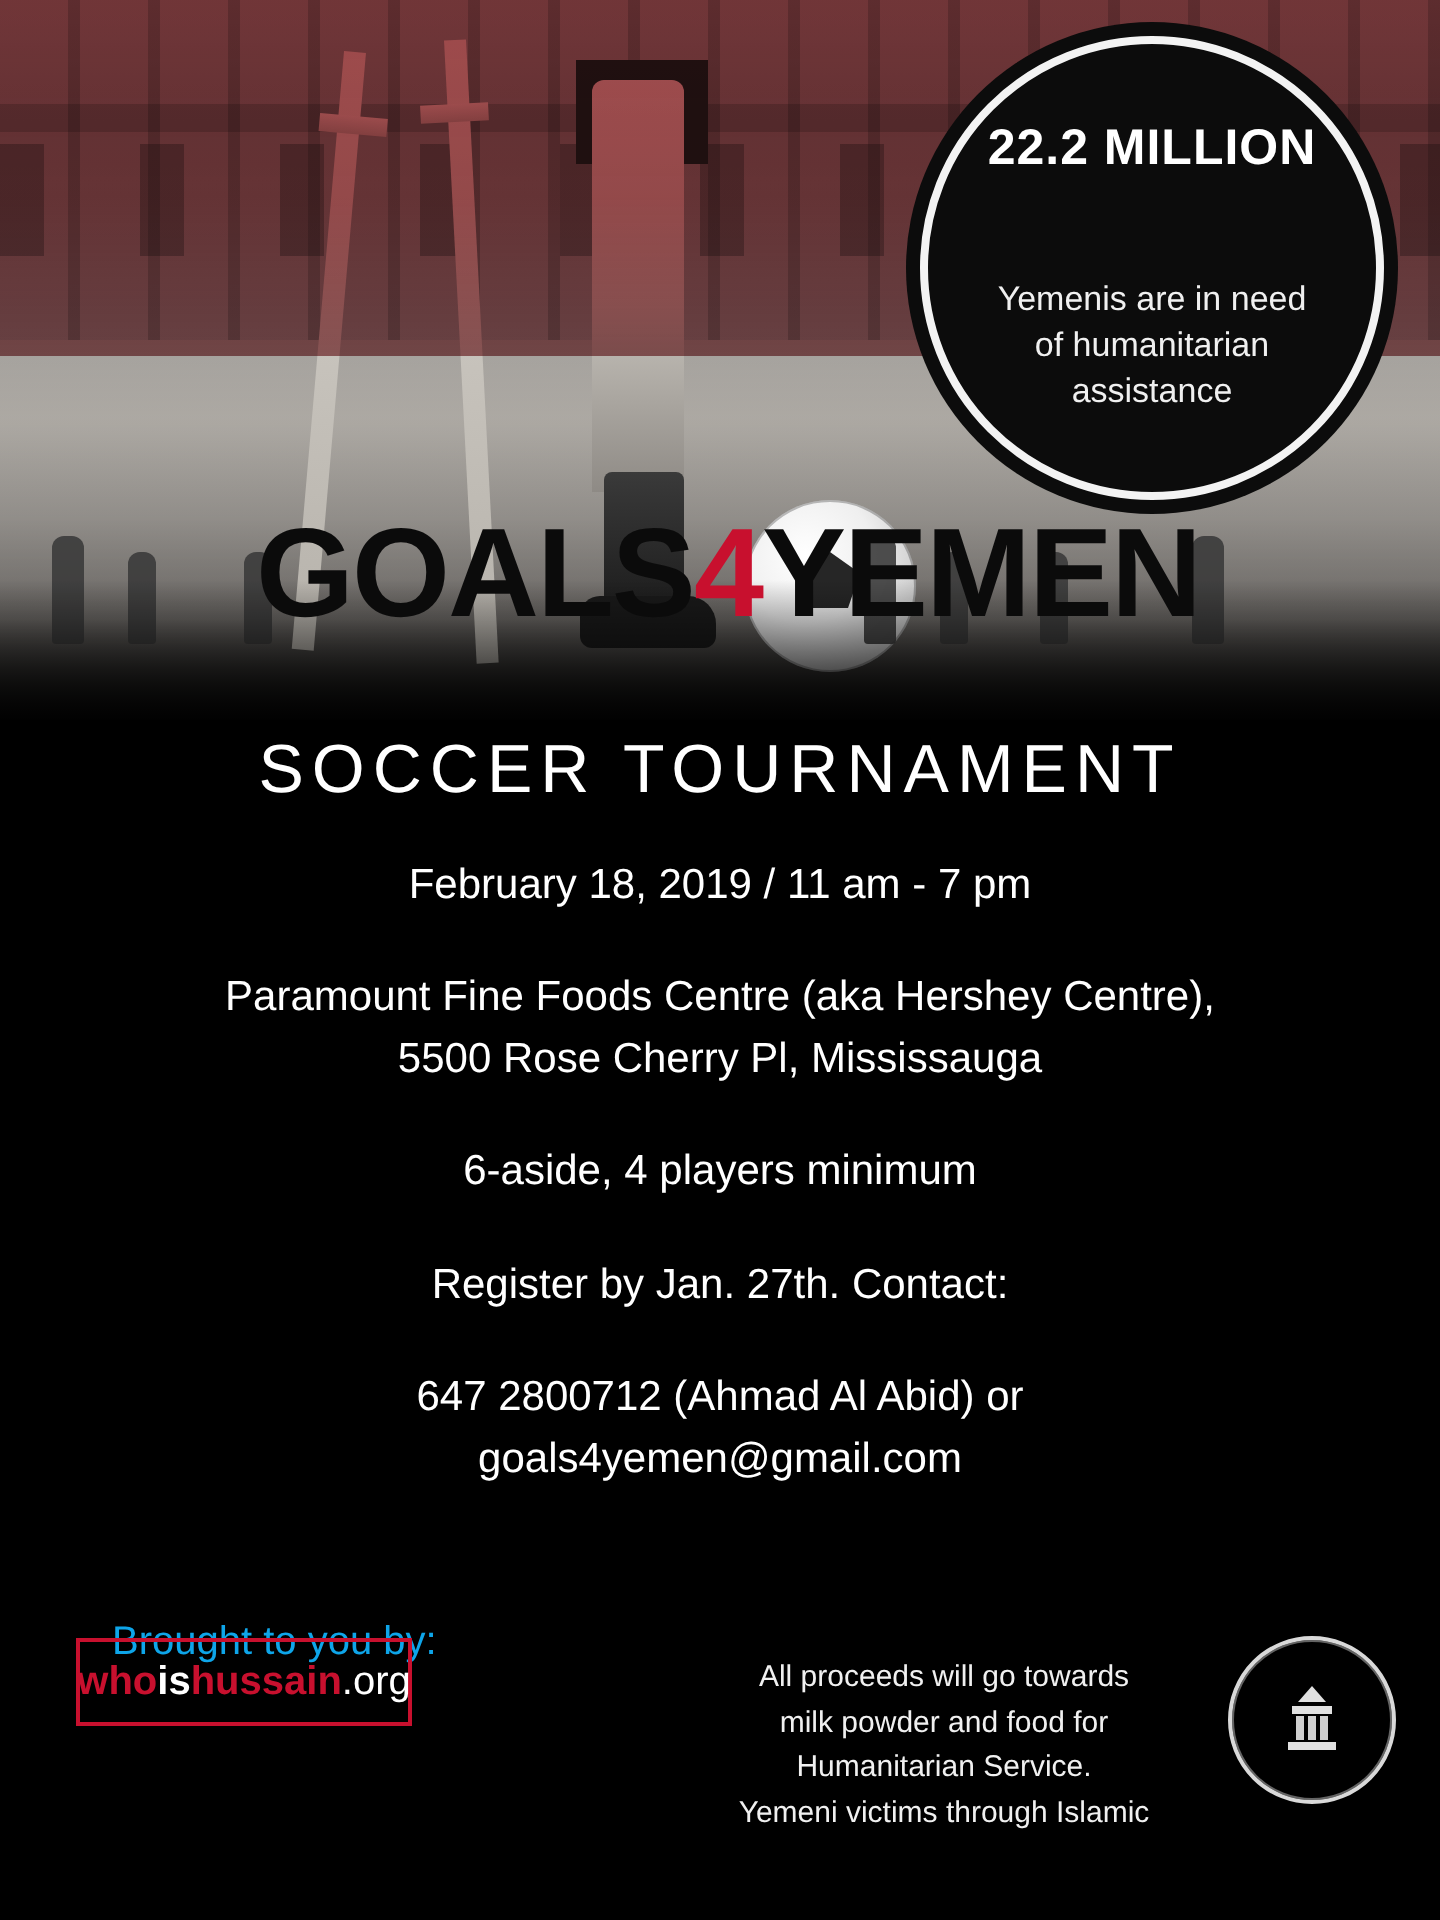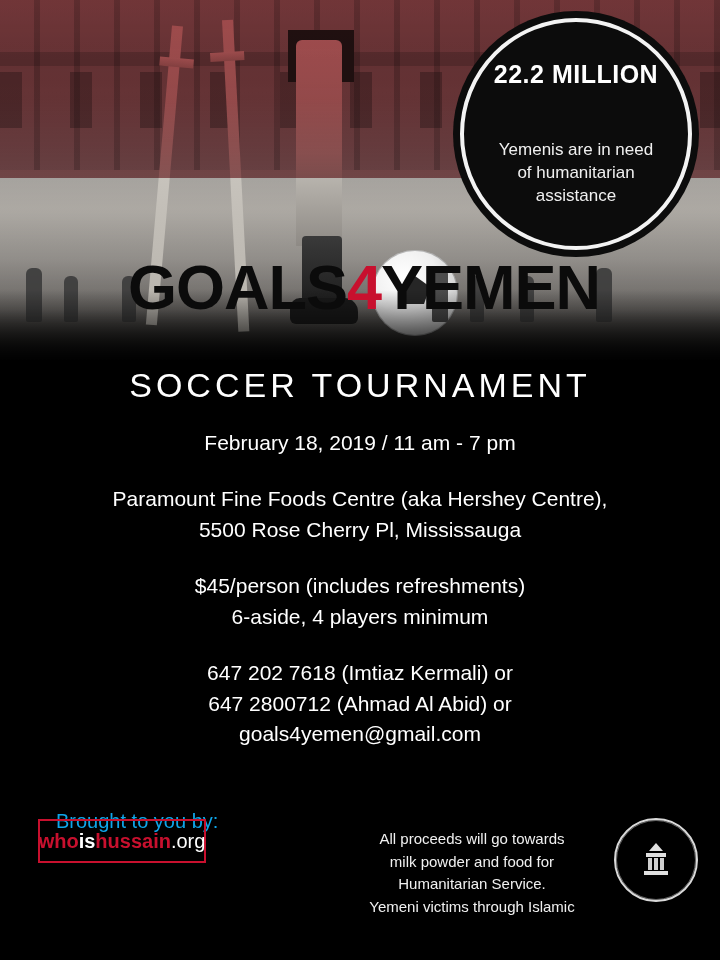--- a/index.html
+++ b/index.html
@@ -296,25 +296,26 @@
 
   <div class="body">
     <div class="block">
       <div class="line">February 18, 2019 / 11 am - 7 pm</div>
     </div>
     <div class="block">
       <div class="line">Paramount Fine Foods Centre (aka Hershey Centre),</div>
       <div class="line">5500 Rose Cherry Pl, Mississauga</div>
     </div>
     <div class="block">
-      <div class="line">$45/person (includes refreshments)</div>
       <div class="line">6-aside, 4 players minimum</div>
     </div>
     <div class="block">
-      <div class="line">647 202 7618 (Imtiaz Kermali) or</div>
+      <div class="line">Register by Jan. 27th. Contact:</div>
+    </div>
+    <div class="block">
       <div class="line">647 2800712 (Ahmad Al Abid) or</div>
       <div class="line">goals4yemen@gmail.com</div>
     </div>
   </div>
 
   <div class="footer">
     <div class="brought">Brought to you by:</div>
 
     <div class="logo-box">
       <span class="logo-text"><span class="red">who</span><span class="white">is</span><span class="red">hussain</span><span class="tld">.org</span></span>

